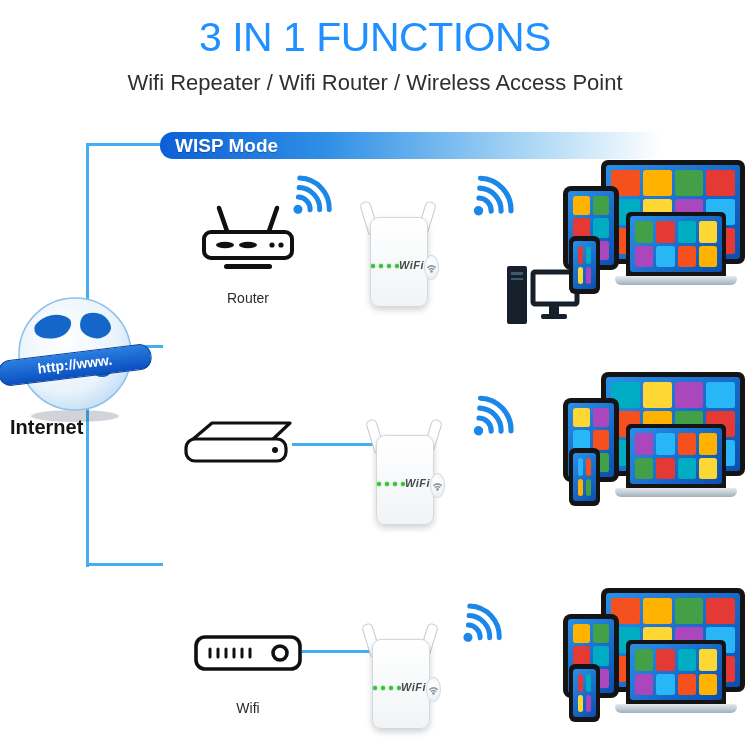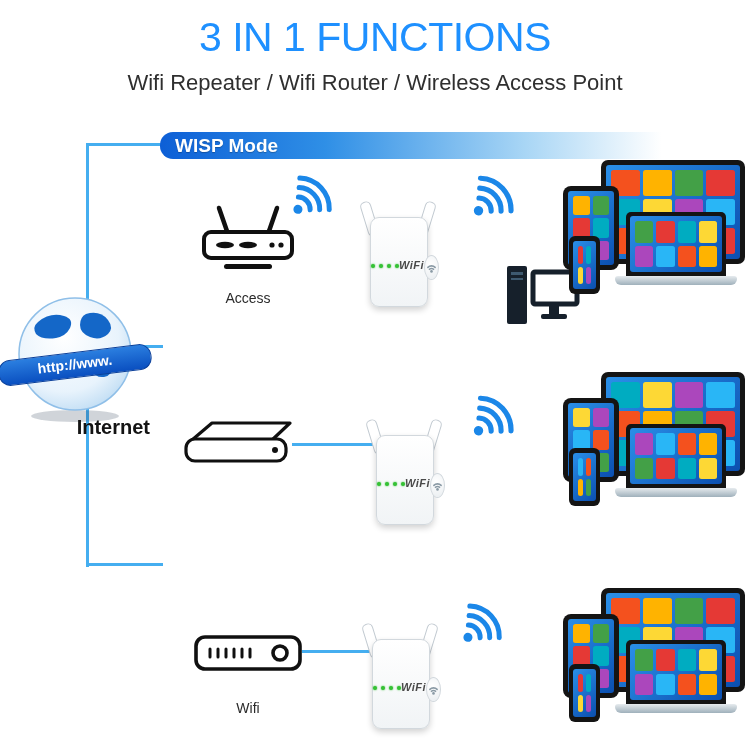--- a/index.html
+++ b/index.html
@@ -28,21 +28,21 @@
   .h3{left:86px;top:563px;width:77px;height:3px;}
   .ap-link{left:292px;top:443px;width:84px;height:3px;}
   .rt-link{left:302px;top:650px;width:68px;height:3px;}
 
   
   .globe{position:absolute;left:8px;top:292px;width:134px;height:134px;z-index:2;}
   .banner{position:absolute;left:-10px;top:60px;width:152px;height:24px;
           background:linear-gradient(180deg,#2b7fe0,#0a4fc0);border:1px solid #0a3f9a;
           border-radius:12px;transform:rotate(-7deg);color:#fff;font-weight:700;
           font-size:14px;text-align:center;line-height:23px;z-index:3;}
-  .internet{position:absolute;left:10px;top:416px;width:140px;text-align:right;
+  .internet{position:absolute;left:10px;top:416px;width:140px;text-align:left;
             font-size:20px;font-weight:700;color:#141414;z-index:2;}
 
   
   .art{position:absolute;z-index:2;}
   .caption{position:absolute;z-index:2;font-size:14px;color:#2b2b2b;text-align:center;}
 
   
   .wifi{position:absolute;z-index:2;transform:rotate(47deg);}
 
   
@@ -132,21 +132,21 @@
       <path d="M30,34 L21,8" stroke-width="4.5"></path>
       <path d="M70,34 L79,8" stroke-width="4.5"></path>
       <rect x="6" y="32" width="88" height="26" rx="7" stroke-width="4" fill="#fff"></rect>
     </g>
     <ellipse cx="27" cy="45" rx="9" ry="3.2" fill="#101010"></ellipse>
     <ellipse cx="50" cy="45" rx="9" ry="3.2" fill="#101010"></ellipse>
     <circle cx="74" cy="45" r="2.6" fill="#101010"></circle>
     <circle cx="83" cy="45" r="2.6" fill="#101010"></circle>
     <rect x="26" y="64" width="48" height="5" rx="2.5" fill="#101010"></rect>
   </svg>
-  <div class="caption" style="left:198px;top:290px;width:100px;">Access</div>
+  <div class="caption" style="left:198px;top:290px;width:100px;">Router</div>
 
   <svg class="wifi" style="left:282px;top:172px;" width="54" height="54" viewBox="0 0 50 50">
     <g fill="none" stroke="#1b87e8" stroke-width="4.6" stroke-linecap="round">
       <path d="M17,31 A11.3,11.3 0 0 1 33,31"></path>
       <path d="M11,24.5 A19.8,19.8 0 0 1 39,24.5"></path>
       <path d="M5,18 A28.3,28.3 0 0 1 45,18"></path>
     </g>
     <circle cx="25" cy="39" r="4.2" fill="#1b87e8"></circle>
   </svg>
 

